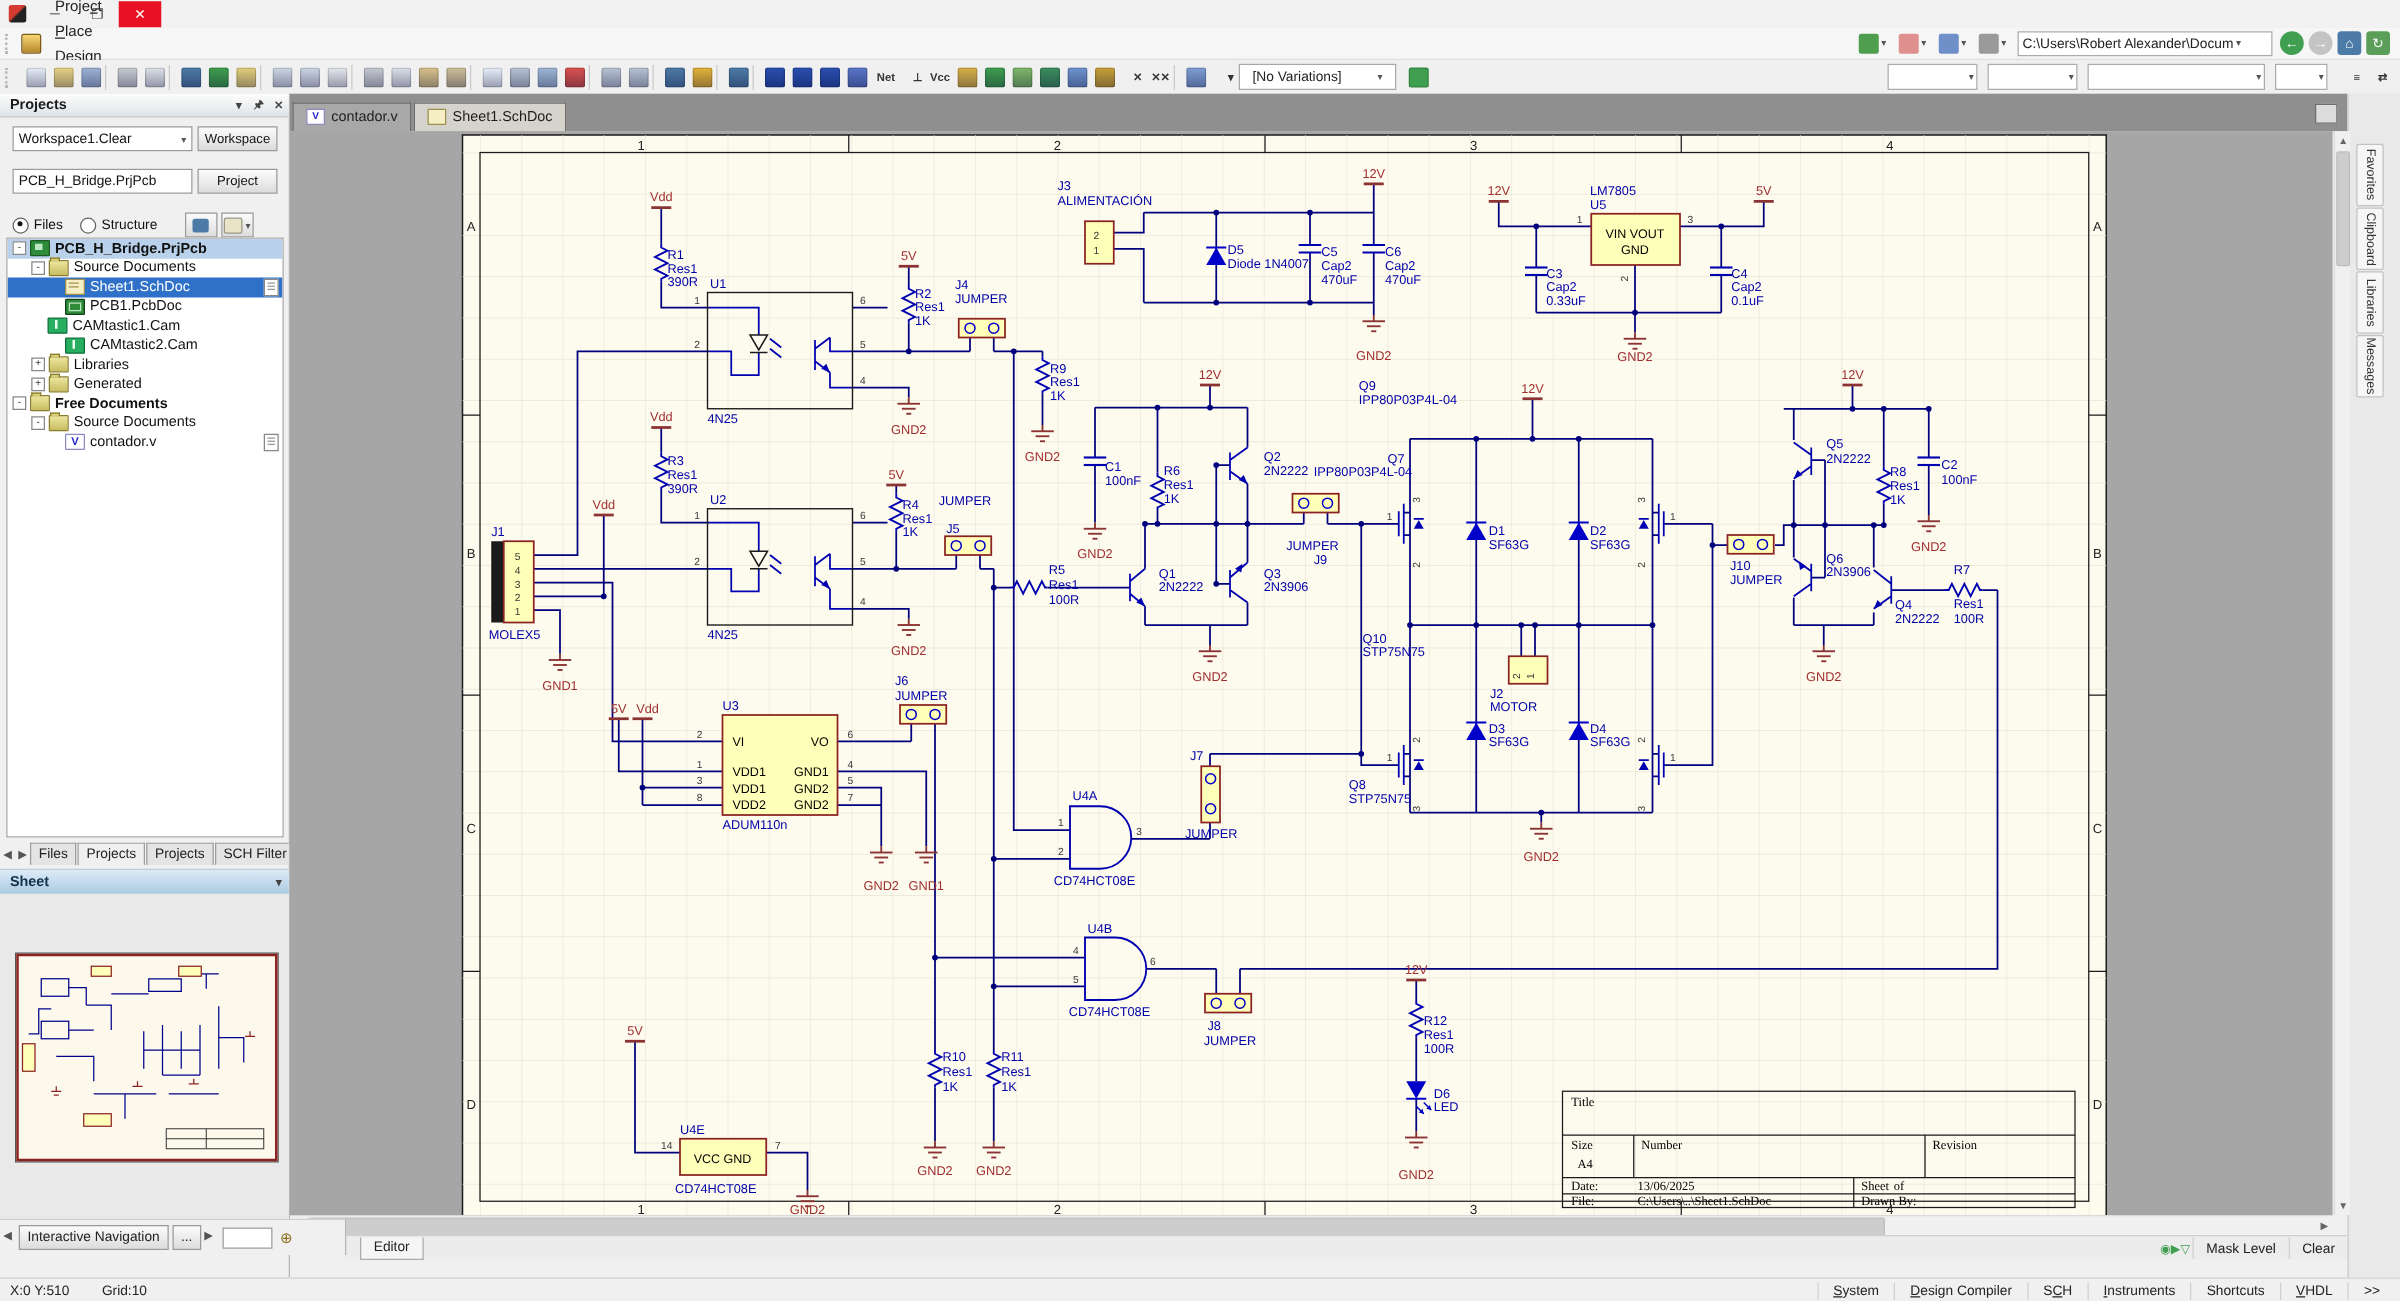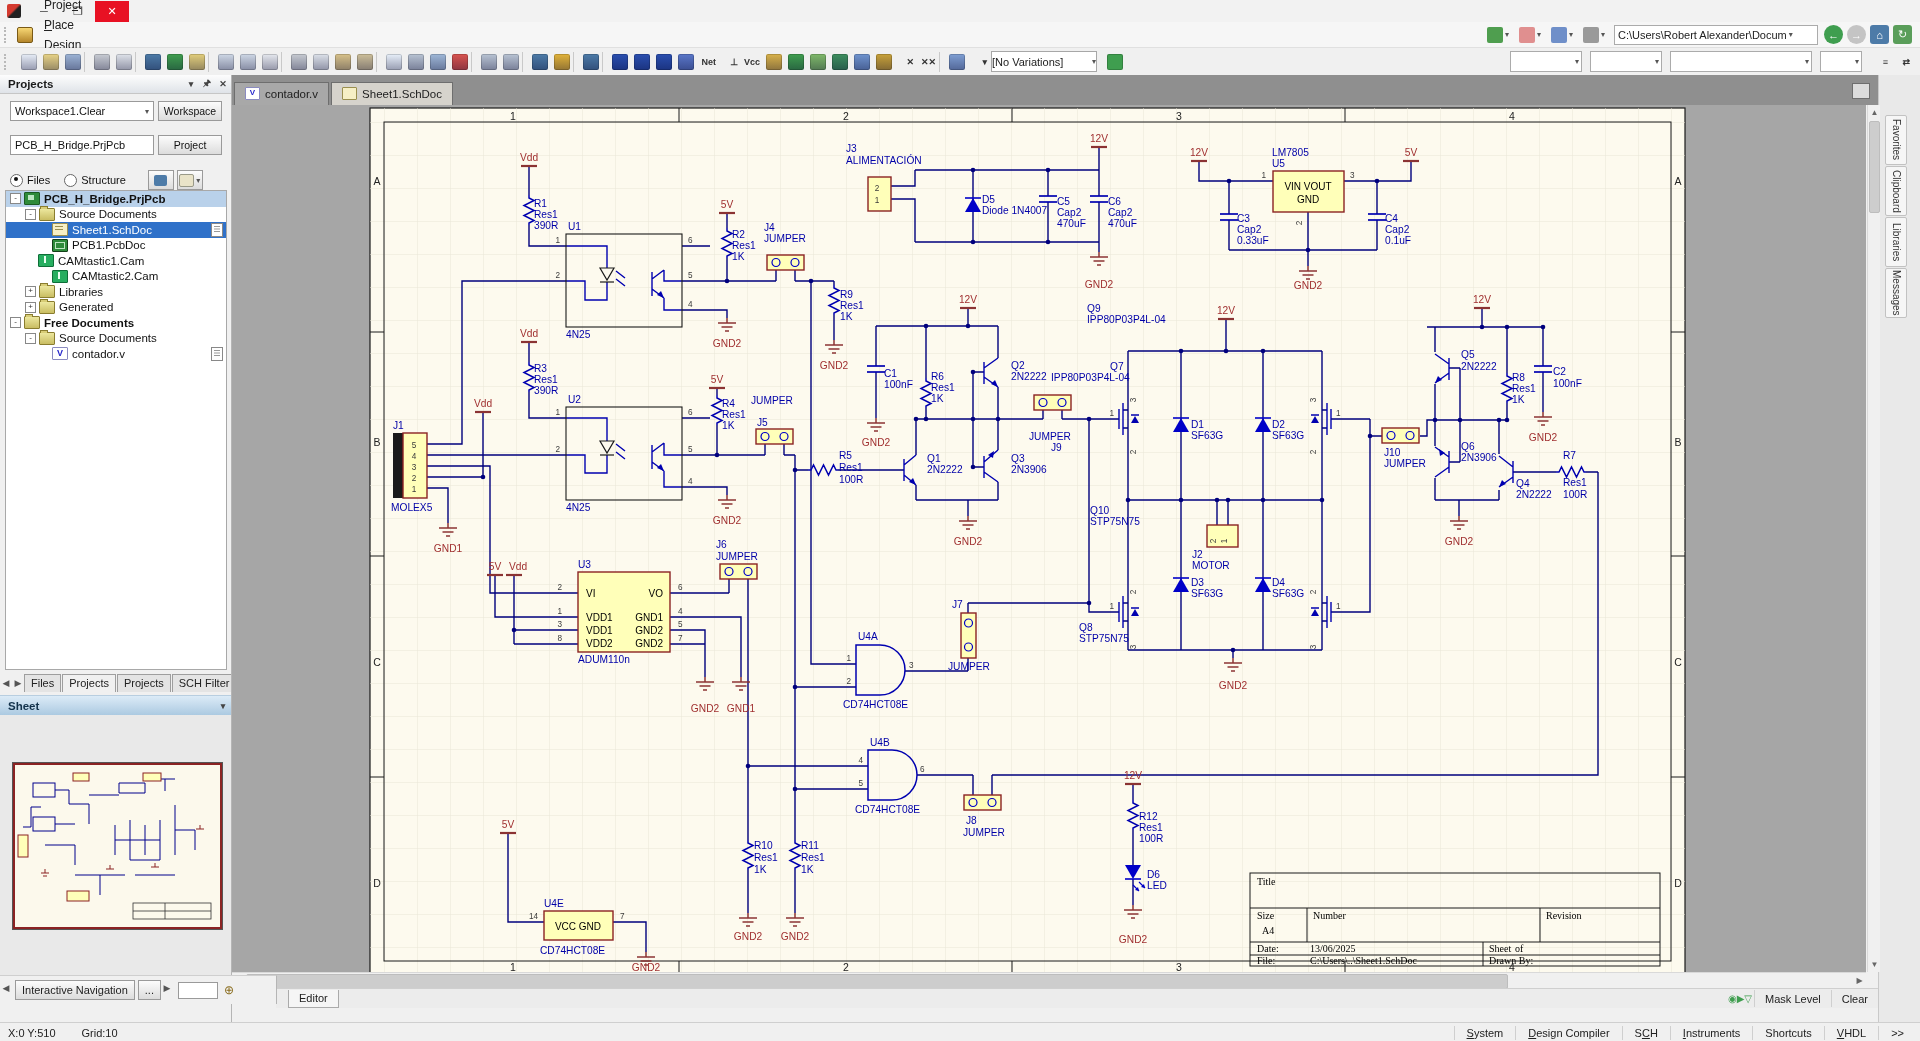--- a/index.html
+++ b/index.html
@@ -32,21 +32,21 @@
   .navbtn{width:19px;height:19px;border-radius:50%;display:flex;align-items:center;justify-content:center;
           font-size:11px;color:#fff;margin:0 2px;flex:none;}
   
   #toolbar{position:absolute;left:0;top:48px;width:1920px;height:27px;background:#f0f0f0;
            border-bottom:1px solid #d5d5d5;display:flex;align-items:center;}
   .tbtn{width:22px;height:22px;display:flex;align-items:center;justify-content:flex-end;flex:none;}
   .tbtn .tic{width:16px;height:16px;border-radius:2px;box-shadow:inset 0 0 0 1px rgba(0,0,0,.18);}
   .tbtn .tg{font-size:9px;font-weight:bold;color:#333;}
   .tsep{width:1px;height:20px;background:#c9c9c9;margin:0 3px;flex:none;}
   #variations{width:104px;height:19px;background:#fff;border:1px solid #a7a7a7;font-size:11px;
-              display:flex;align-items:center;padding:0 0;margin:16px 4px;color:#222;}
+              display:flex;align-items:center;padding:0 10px;margin:16px 4px;color:#222;}
   #variations .dd{margin-left:auto;}
   .combo-empty{height:19px;background:#fff;border:1px solid #ababab;margin:0 4px;display:flex;align-items:center;}
   .combo-empty .dd{margin-left:auto;padding-right:2px;}
   #toolbar-right{margin-left:auto;display:flex;align-items:center;padding-right:10px;}
   
   #main{position:absolute;left:0;top:75px;width:1920px;height:947px;}
   
   #panel{position:absolute;left:0;top:0;width:231px;height:947px;background:#f0f0f0;border-right:1px solid #b5b5b5;}
   #panel-header{position:absolute;left:0;top:0;width:231px;height:18px;background:linear-gradient(#fdfdfd,#dfe3e8);
                 border-bottom:1px solid #c6c6c6;display:flex;align-items:center;font-size:11.5px;font-weight:bold;color:#1a1a1a;}

